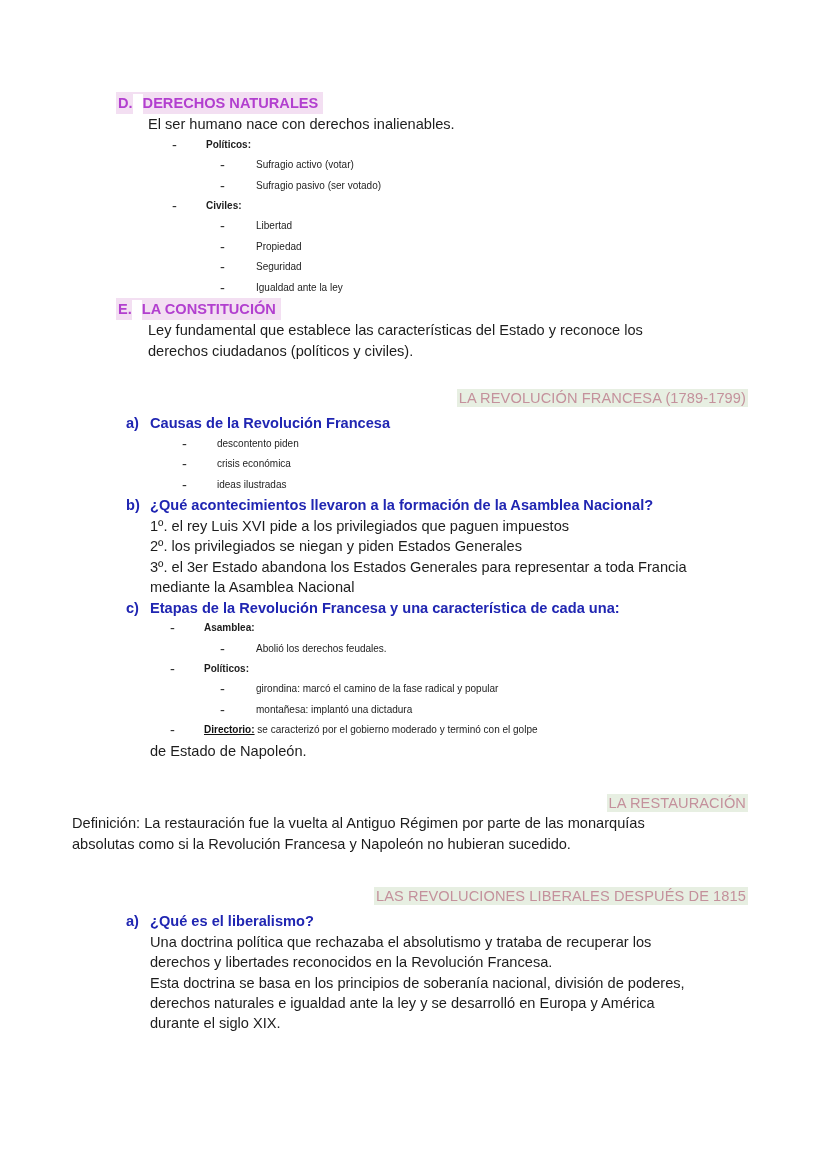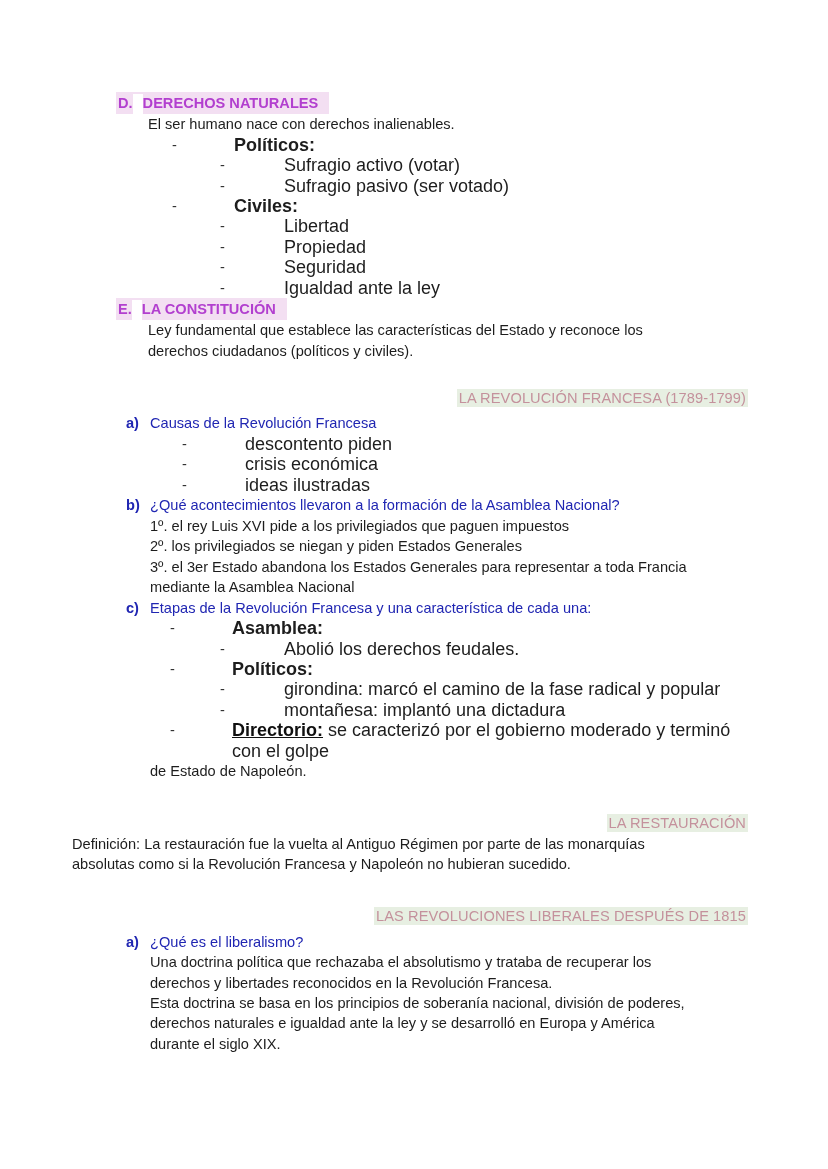--- a/index.html
+++ b/index.html
@@ -57,21 +57,21 @@
     line-height: 20.4px;
     background: #f3dff2;
     padding: 1px 0 1px 2px;
   }
   .alpha-head .htext {
     color: #b23fcf;
     font-weight: bold;
     font-size: 14.6px;
     line-height: 20.4px;
     background: #f3dff2;
-    padding: 1px 11px 1px 0;
+    padding: 1px 5px 1px 0;
   }
   .alpha-head .gap {
     background: #f3dff2;
     display: inline-block;
     width: 10px;
     line-height: 20.4px;
     padding: 1px 0;
   }
 
   
@@ -84,21 +84,21 @@
   .blue-item .marker {
     color: #2026b2;
     font-weight: bold;
     font-size: 14.6px;
     line-height: 20.6px;
     width: 24px;
     flex: 0 0 24px;
   }
   .blue-item .btext {
     color: #2026b2;
-    font-weight: normal;
+    font-weight: bold;
     font-size: 14.6px;
     line-height: 20.6px;
   }
 
   
   .para {
     margin: 0;
     font-size: 14.6px;
     line-height: 20.4px;
     color: #1d1d1d;
@@ -115,24 +115,23 @@
     font-size: 14.6px;
     line-height: 20.4px;
   }
   .dash-row .dash {
     flex: 0 0 auto;
     color: #333;
     font-size: 14.6px;
     line-height: 20.4px;
   }
   .dash-row .dtext {
-    font-size: 18px;
+    font-size: 10px;
     line-height: 20.4px;
     color: #1d1d1d;
-    margin-left: 28px;
   }
   .dash-row .dtext b { font-weight: bold; color: #101010; text-decoration: underline; }
 
   
   .lvl1 { padding-left: 100px; }
   .lvl1 .dash { width: 34px; }
   .lvl2 { padding-left: 148px; }
   .lvl2 .dash { width: 36px; }
   .lvl1b { padding-left: 110px; }
   .lvl1b .dash { width: 35px; }

